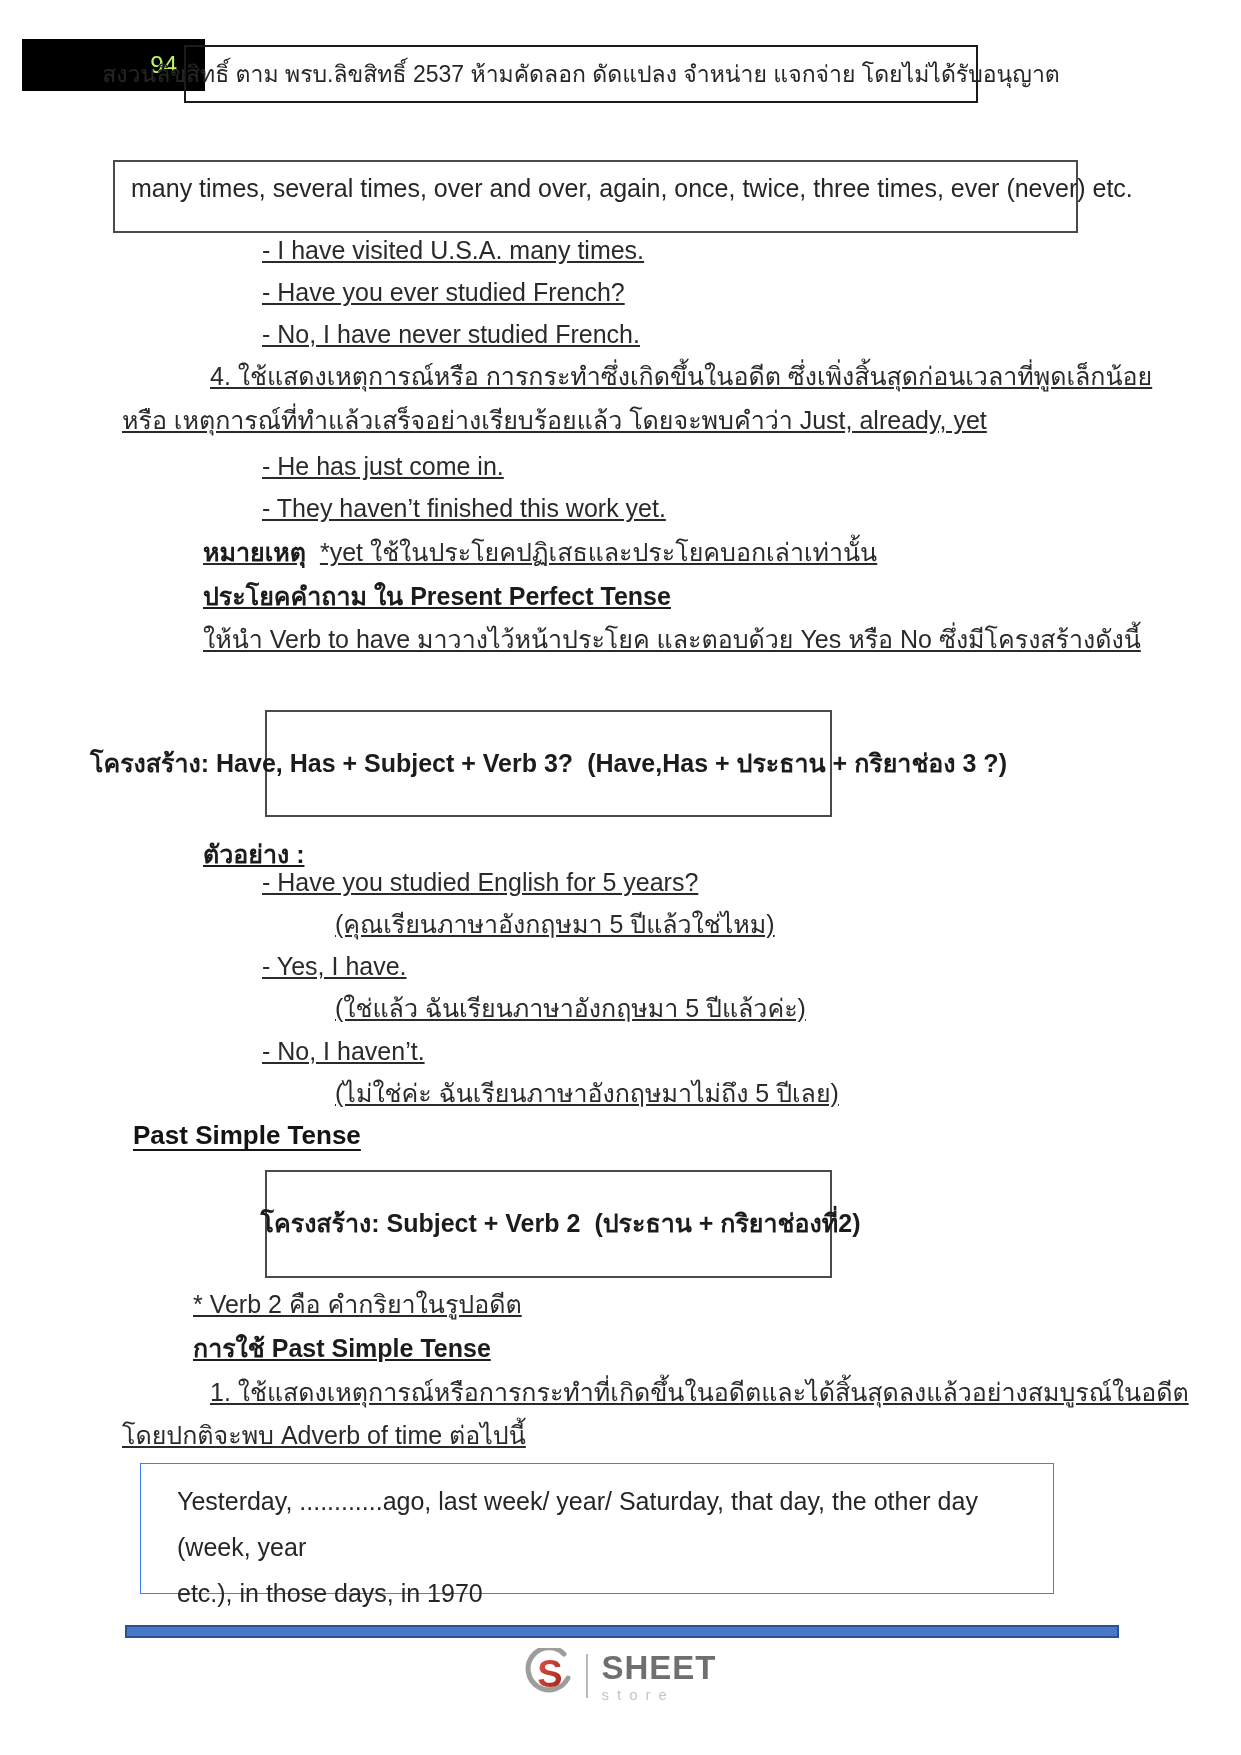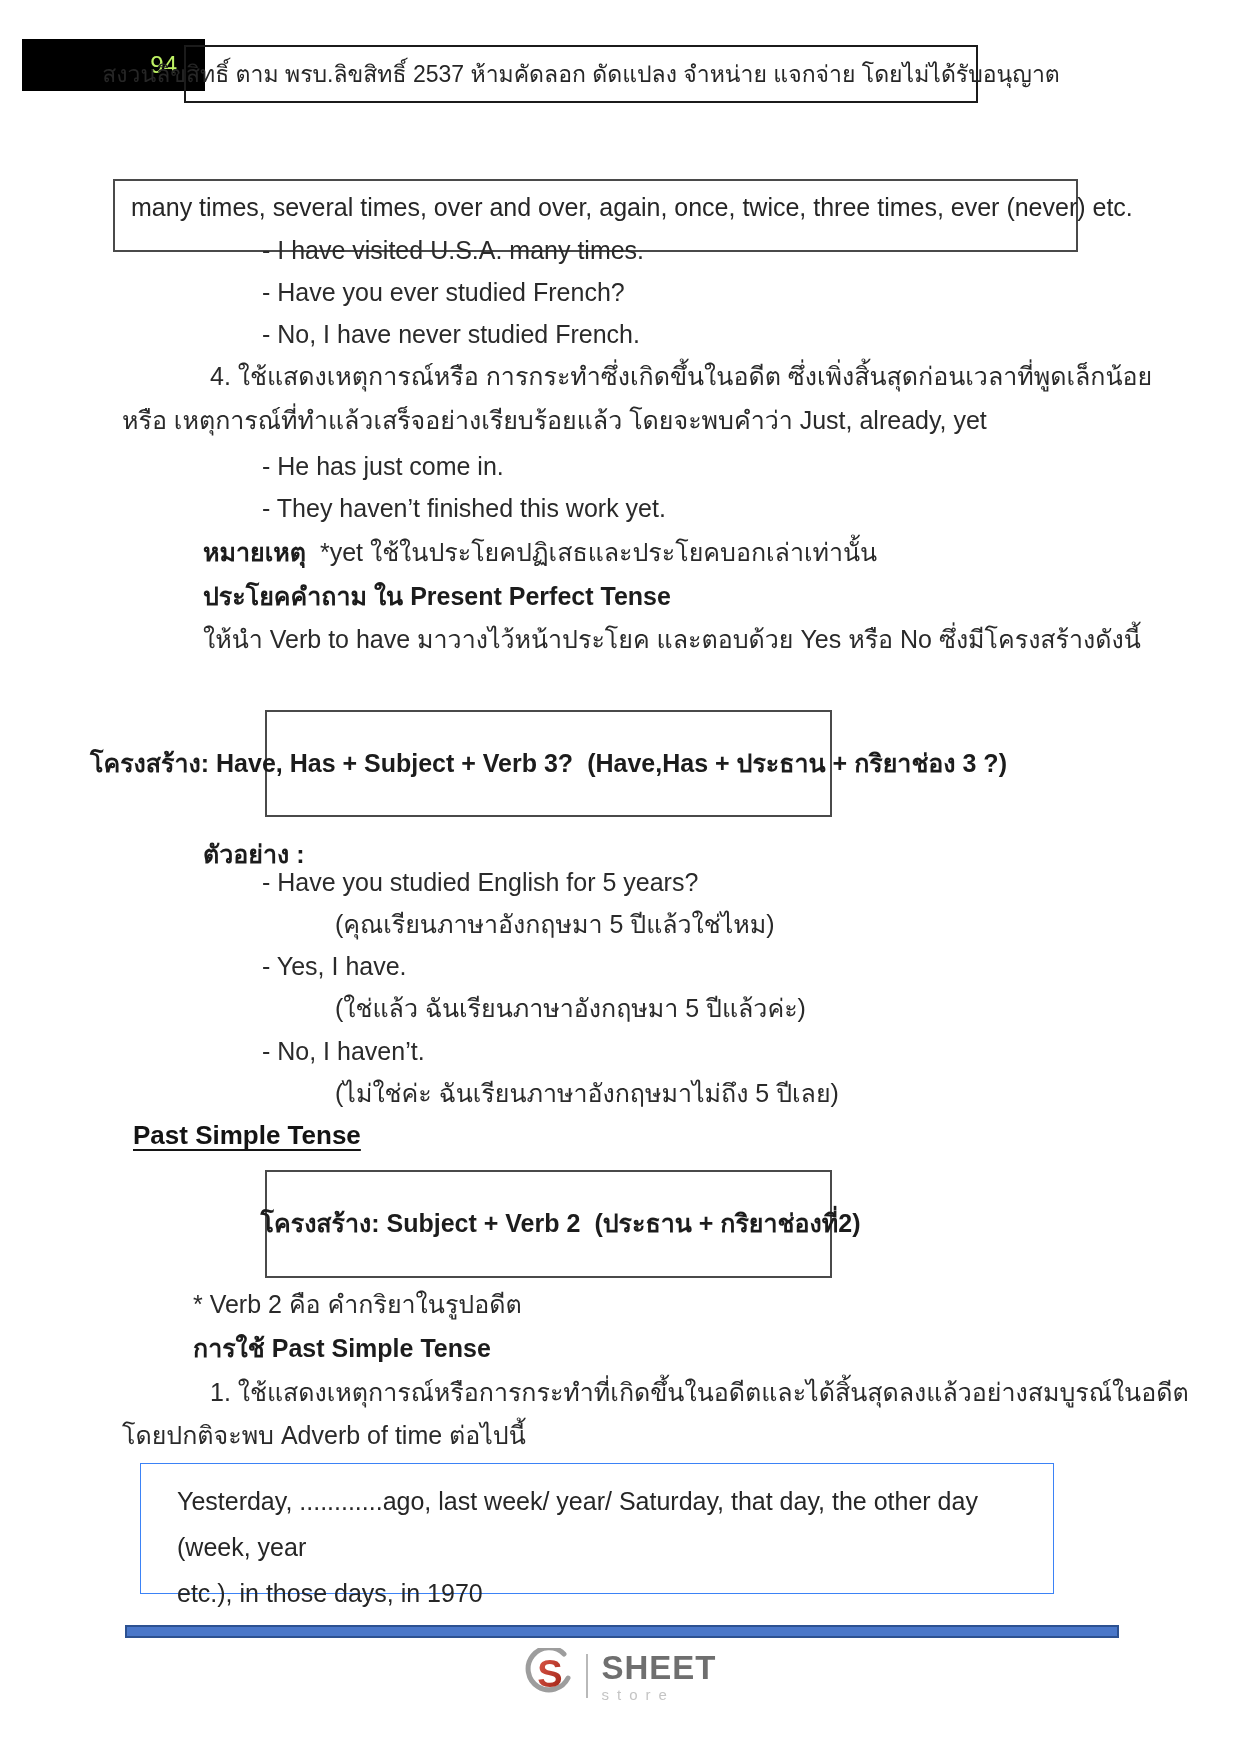--- a/index.html
+++ b/index.html
@@ -12,41 +12,42 @@
     color:#262626;
     overflow:hidden;
   }
   .abs{position:absolute;}
   .line{
     position:absolute;
     font-size:25px;
     line-height:1.3;
     white-space:nowrap;
     color:#2a2a2a;
+    text-decoration:underline;
   }
   .bold{font-weight:bold;color:#1c1c1c;}
   .page-badge{
     left:0;top:39px;width:183px;height:52px;
     background:#000;color:#bef264;
     display:flex;align-items:center;justify-content:flex-end;
     padding-right:28px;box-sizing:border-box;
     font-size:24px;
     margin-left:22px;
   }
   .copyright-box{
     left:184px;top:45px;width:794px;height:58px;
     border:2px solid #1b1b1b;box-sizing:border-box;
     display:flex;align-items:center;justify-content:center;
     font-size:23px;white-space:nowrap;
   }
   .adverb-box-1{
     left:113px;top:160px;width:965px;height:73px;
     border:2px solid #4a4a4a;box-sizing:border-box;
     padding:10px 0 16px 16px;
-    font-size:25px;line-height:1.3;white-space:nowrap;margin-top:19px;
+    font-size:25px;line-height:1.3;white-space:nowrap;
   }
   .structure-box{
     border:2px solid #4a4a4a;box-sizing:border-box;
     display:flex;flex-direction:row;align-items:center;justify-content:center;
     gap:14px;
     font-size:25px;font-weight:bold;color:#1c1c1c;
     text-align:left;line-height:1.25;white-space:nowrap;
   }
   .structure-box-1{left:265px;top:710px;width:567px;height:107px;}
   .structure-box-2{left:265px;top:1170px;width:567px;height:108px;padding-left:24px;}

